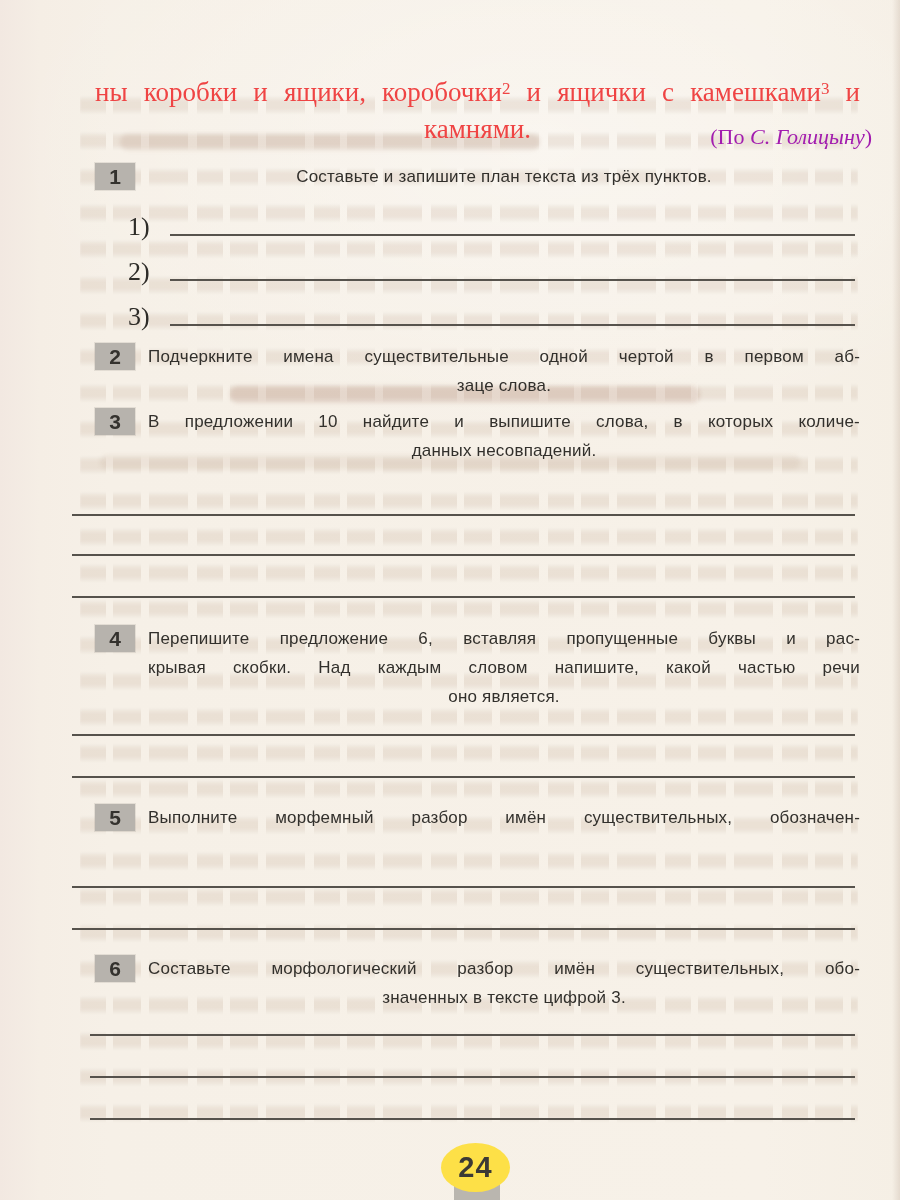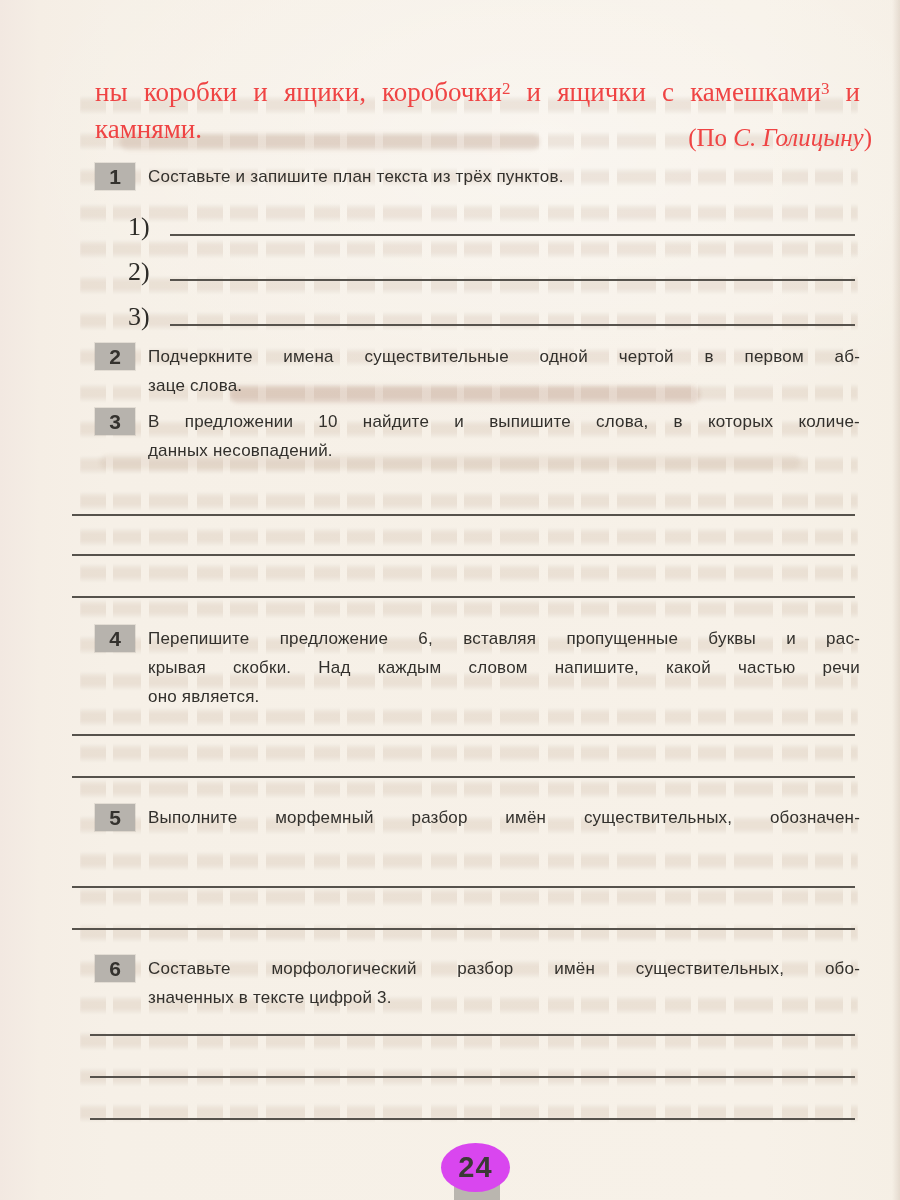--- a/index.html
+++ b/index.html
@@ -24,42 +24,42 @@
     filter:blur(1.3px);
   }
   .smudge{position:absolute;border-radius:8px;filter:blur(2px);}
   .smudge.s1{left:120px;top:134px;width:420px;height:16px;background:rgba(170,135,110,0.18);}
   .smudge.s2{left:230px;top:386px;width:470px;height:17px;background:rgba(165,115,95,0.20);}
   .smudge.s3{left:100px;top:455px;width:700px;height:14px;background:rgba(170,140,115,0.12);}
 
   .intro{position:absolute;left:95px;right:40px;top:70px;
     font-family:"Liberation Serif",serif;font-size:27px;line-height:37px;color:#ef4444;}
   .jline{text-align:justify;text-align-last:justify;}
-  .lline{text-align:left;}
+  .lline{text-align:center;}
   .intro sup{font-size:17px;vertical-align:7px;letter-spacing:0;}
   .attribution{position:absolute;top:124px;right:28px;
-    font-family:"Liberation Serif",serif;font-size:25px;color:#ef4444;}
+    font-family:"Liberation Serif",serif;font-size:22px;color:#a21caf;}
   .attribution .it{font-style:italic;}
 
   .ex{position:absolute;left:95px;right:40px;}
   .ex-num{position:absolute;left:0;top:1px;width:40px;height:27px;background:#b7b3ad;
     color:#34322e;font-weight:bold;font-size:21px;line-height:27px;text-align:center;
     box-shadow:0 0 0 1px rgba(120,115,108,0.15);}
   .ex-body{margin-left:53px;font-size:17px;line-height:29px;color:#32302c;letter-spacing:0.2px;}
 
   .plan-row{position:absolute;left:128px;right:45px;height:38px;display:flex;align-items:flex-end;}
   .plan-num{font-family:"Liberation Serif",serif;font-size:26px;color:#2e2c28;line-height:1;
     padding-bottom:2px;width:34px;flex:0 0 auto;}
   .plan-rule{flex:1;border-bottom:2px solid #57534d;margin-bottom:6px;margin-left:8px;}
 
   .rule{position:absolute;left:72px;right:45px;border-top:2px solid #56524c;height:0;}
   .rule.shift{left:90px;}
 
   .badge-tab{position:absolute;left:454px;top:1168px;width:46px;height:32px;background:#bab6af;}
-  .badge{position:absolute;left:441px;top:1143px;width:69px;height:49px;background:#d946ef;
+  .badge{position:absolute;left:441px;top:1143px;width:69px;height:49px;background:#fde047;
     border-radius:50%;display:flex;align-items:center;justify-content:center;}
   .badge span{font-weight:bold;font-size:29px;color:#3b3935;letter-spacing:1px;}
 </style>
 </head>
 <body>
 
 <div class="bleed"></div>
 <div class="smudge s1"></div>
 <div class="smudge s2"></div>
 <div class="smudge s3"></div>

